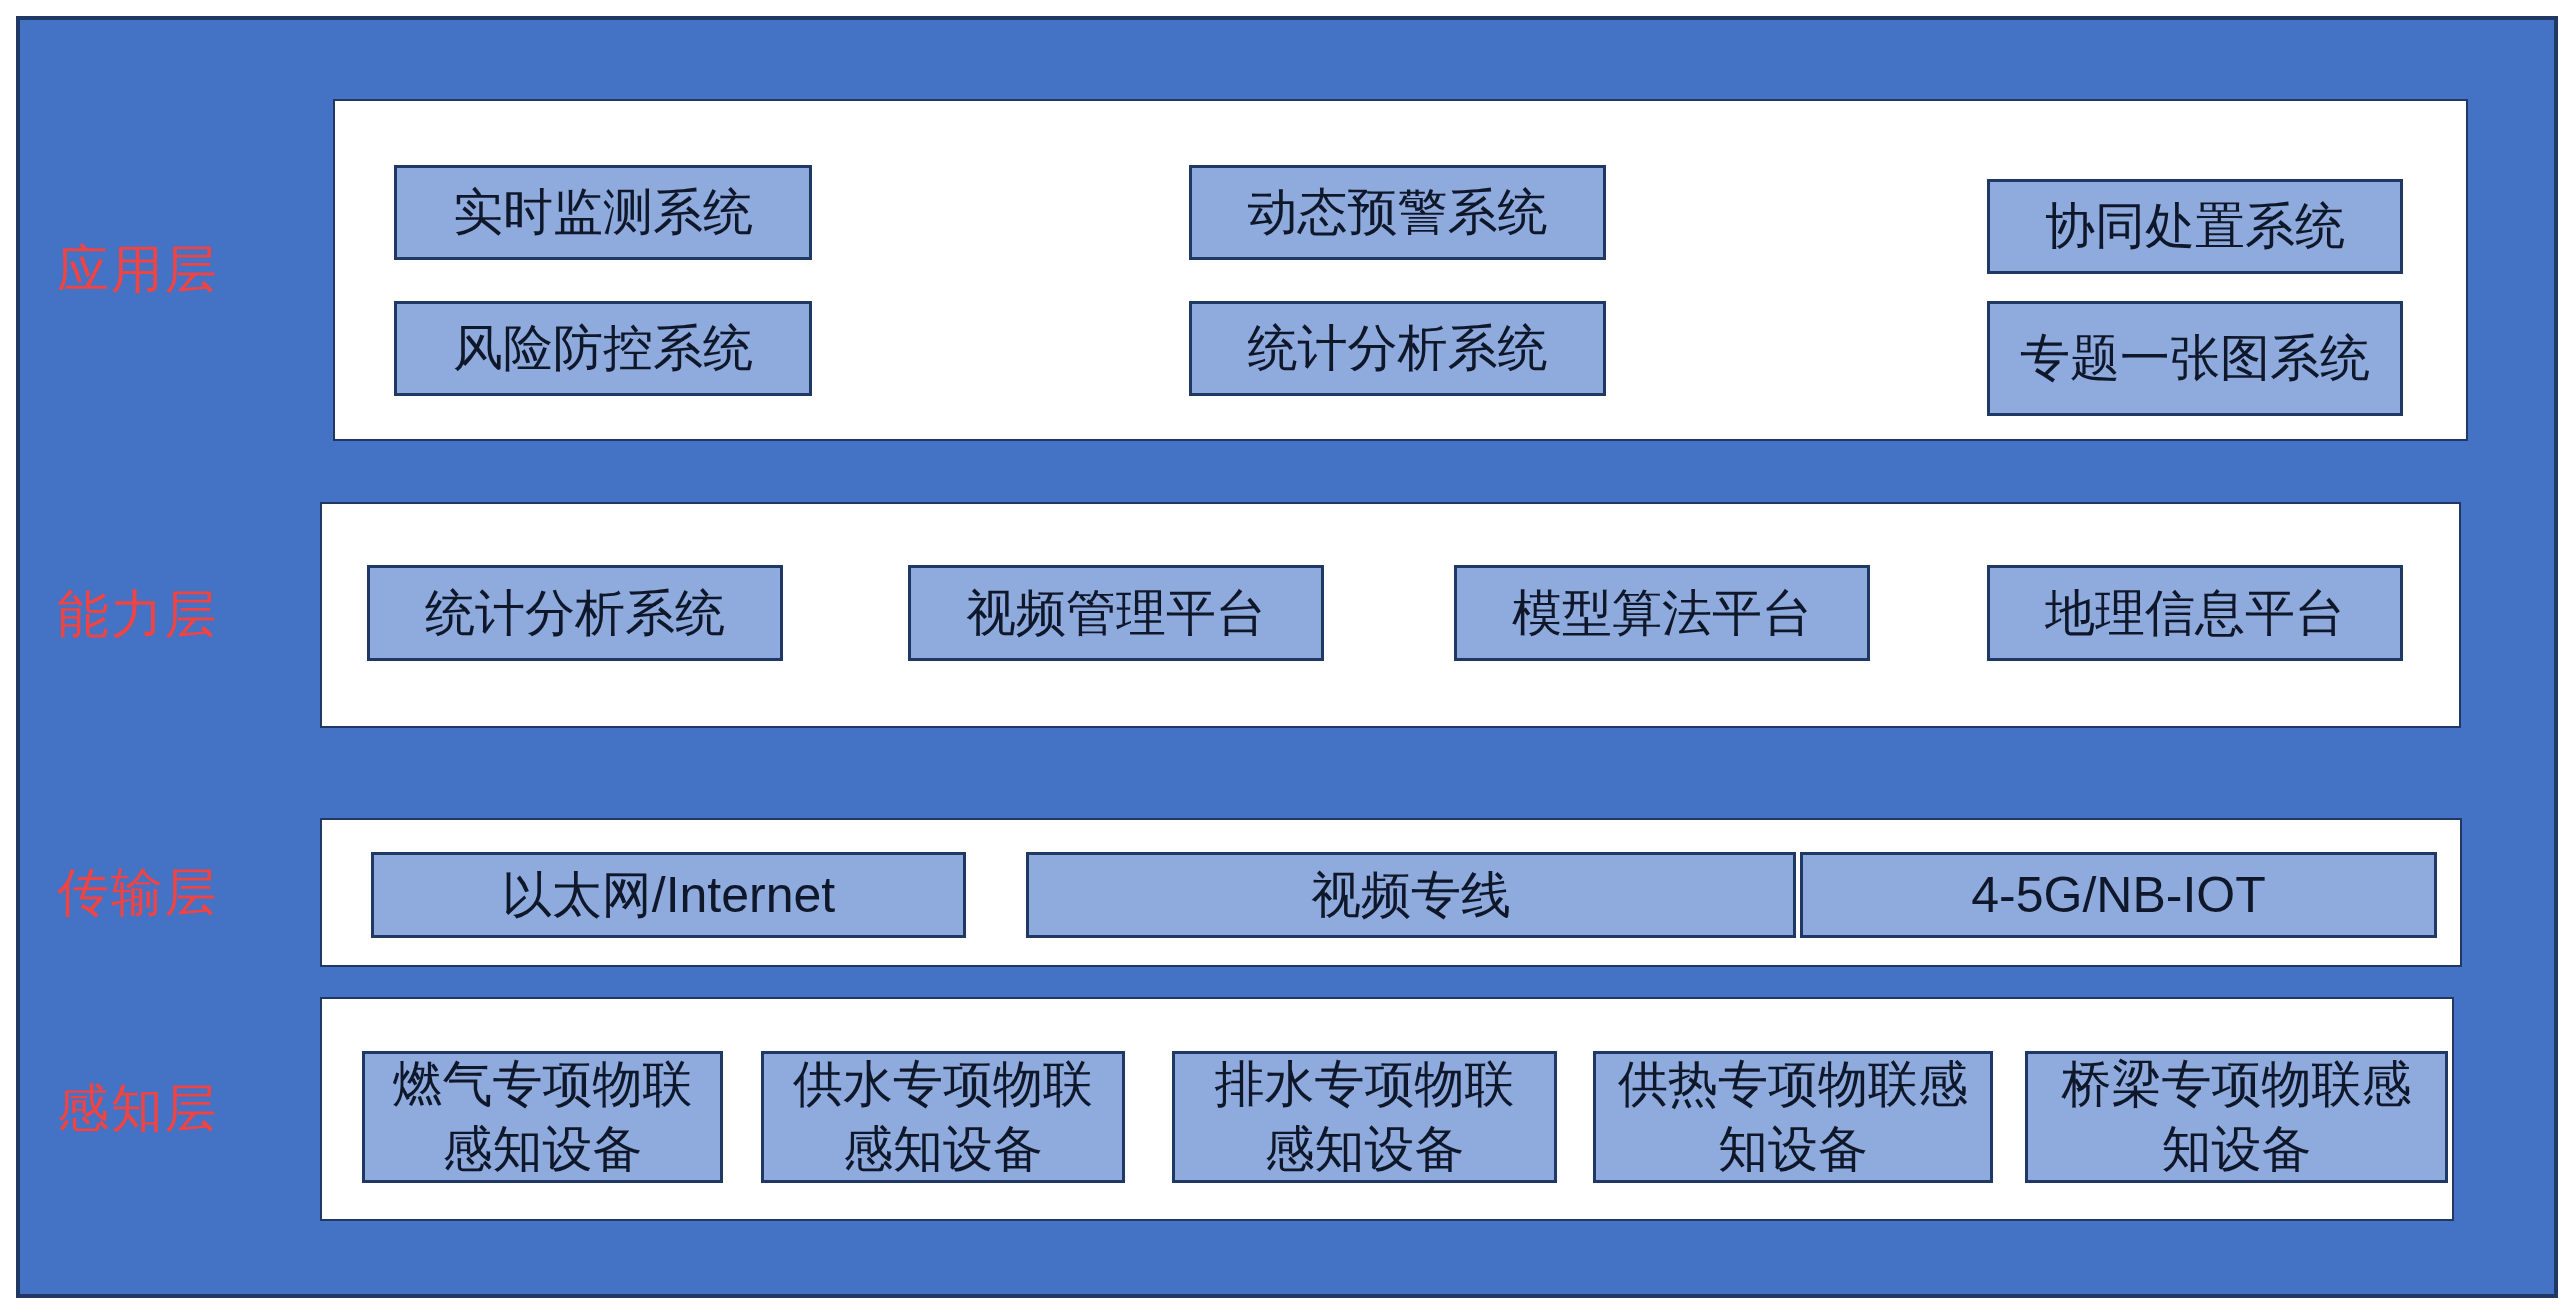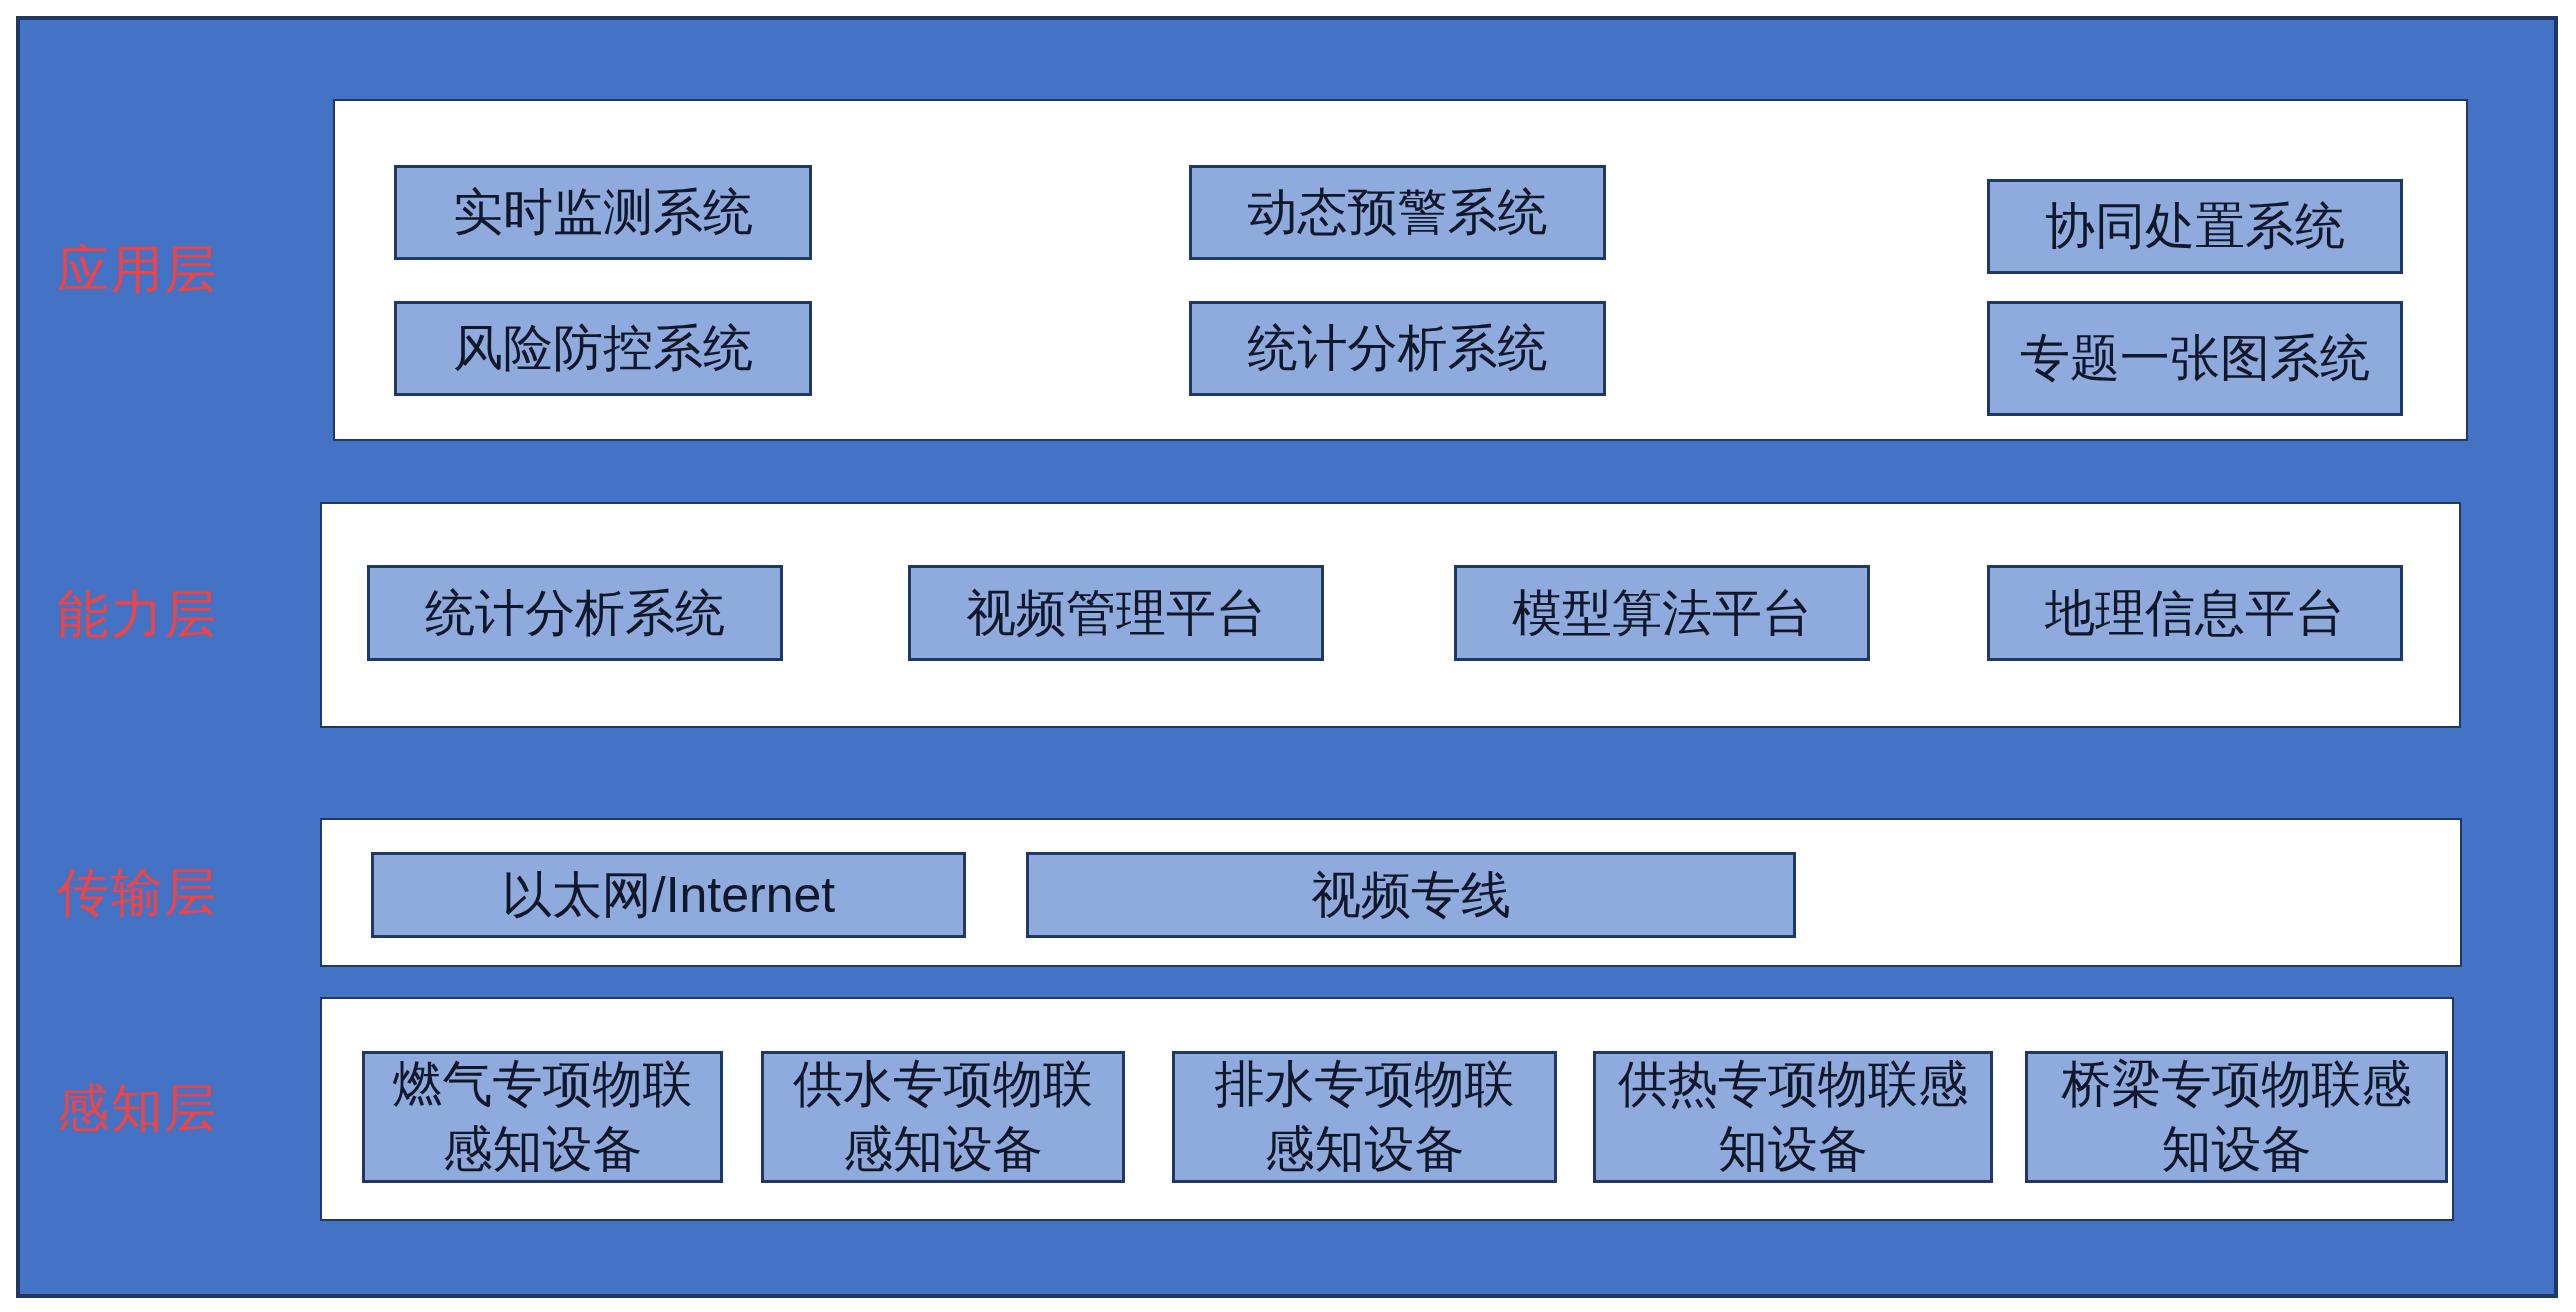--- a/index.html
+++ b/index.html
@@ -137,20 +137,23 @@
   <div class="box b-gis">
       <span>地理信息平台</span>
     </div>
 
   <div class="box b-eth">
       <span>以太网/Internet</span>
     </div>
   <div class="box b-vl">
       <span>视频专线</span>
     </div>
+  <div class="box b-5g">
+      <span>4-5G/NB-IOT</span>
+    </div>
 
   <div class="box two-line b-gas">
     <span>燃气专项物联</span>
     <span>感知设备</span>
   </div>
   <div class="box two-line b-ws">
     <span>供水专项物联</span>
     <span>感知设备</span>
   </div>
   <div class="box two-line b-dr">

